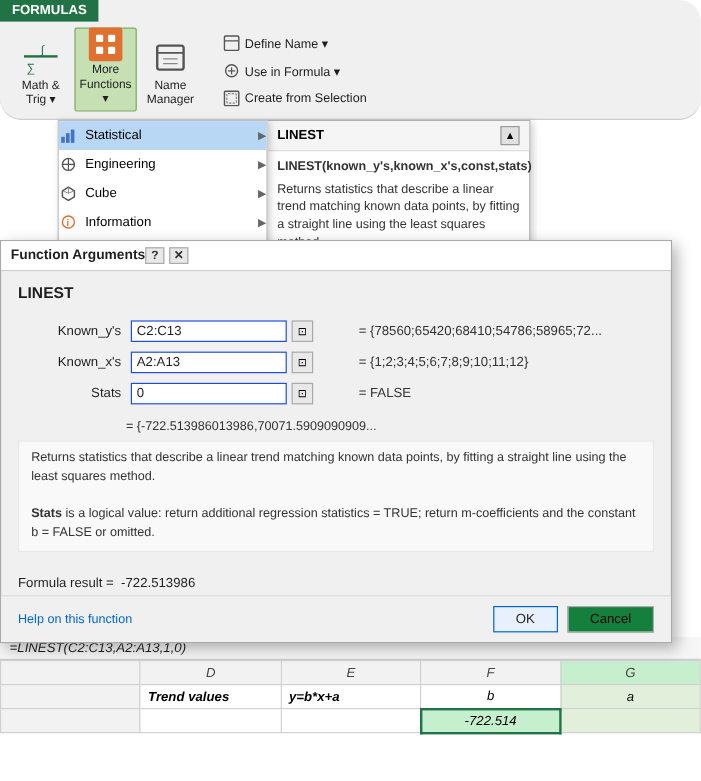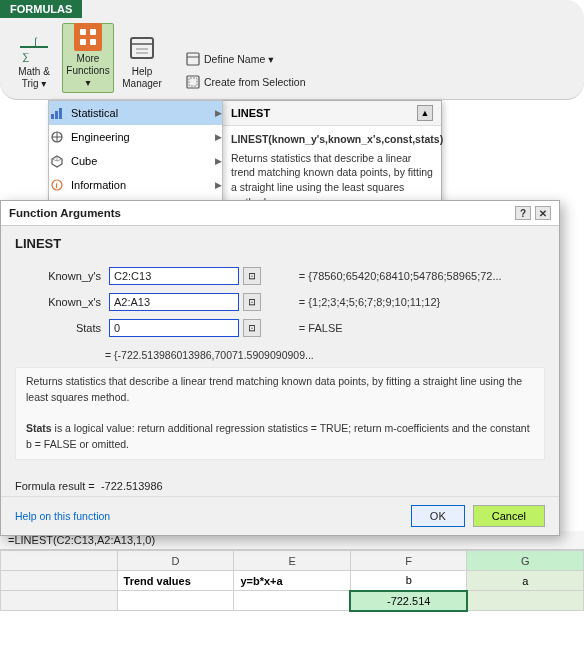--- a/index.html
+++ b/index.html
@@ -173,21 +173,21 @@
       background: #f0f0f0;
       border: 1px solid #aaa;
       box-shadow: 4px 4px 12px rgba(0,0,0,0.3);
       z-index: 200;
     }
     .dialog-titlebar {
       background: #fff;
       border-bottom: 1px solid #ccc;
       padding: 5px 8px;
       display: flex;
-      justify-content: space-between;
+      justify-content: flex-start;
       align-items: center;
       font-size: 11.5px;
       font-weight: 600;
       color: #1f1f1f;
     }
     .dialog-titlebar-btns {
       display: flex;
       gap: 4px;
     }
     .title-btn {
@@ -251,39 +251,40 @@
       border-top: 1px solid #ddd;
       background: #f0f0f0;
     }
     .help-link { color: #0066cc; text-decoration: none; font-size: 10.5px; cursor: pointer; }
     .formula-result-line { font-size: 11px; color: #1f1f1f; margin: 4px 14px; }
     .dialog-btns { display: flex; gap: 8px; }
     .dlg-btn {
       padding: 4px 18px;
       font-size: 11px;
       border: 1px solid #aaa;
-      background: #bef264;
+      background: #15803d;
       cursor: pointer;
       min-width: 50px;
       text-align: center;
     }
     .dlg-btn.primary {
       background: #e8f0fe;
       border: 1px solid #0066cc;
       color: #1f1f1f;
     }
 
     
     .spreadsheet {
       position: absolute;
       bottom: 0;
       left: 0;
       right: 0;
       height: 120px;
       background: #fff;
+      font-style: italic;
     }
     .formula-bar {
       background: #f5f5f5;
       border-bottom: 1px solid #ccc;
       padding: 3px 8px;
       font-size: 11px;
       color: #1f1f1f;
     }
     .sheet-grid {
       width: 100%;
@@ -359,33 +360,43 @@
 
       <div class="ribbon-btn">
         <div class="btn-icon">
           <svg width="32" height="32" viewBox="0 0 32 32">
             <rect x="5" y="6" width="22" height="20" rx="2" fill="none" stroke="#555" stroke-width="2"></rect>
             <line x1="5" y1="12" x2="27" y2="12" stroke="#555" stroke-width="1.5"></line>
             <line x1="10" y1="17" x2="22" y2="17" stroke="#888" stroke-width="1"></line>
             <line x1="10" y1="21" x2="22" y2="21" stroke="#888" stroke-width="1"></line>
           </svg>
         </div>
-        <div class="btn-label">Help
+        <div class="btn-label">Name
 Manager</div>
       </div>
     </div>
 
     <div class="ribbon-right-group">
       <div class="ribbon-btn-small">
         <span class="small-icon">
           <svg width="14" height="14" viewBox="0 0 14 14">
               <rect x="1" y="1" width="12" height="12" rx="1" fill="none" stroke="#555" stroke-width="1.2"></rect>
               <line x1="1" y1="5" x2="13" y2="5" stroke="#555" stroke-width="1"></line>
             </svg>
           <span>Define Name ▾</span>
+        </span>
+      </div>
+      <div class="ribbon-btn-small">
+        <span class="small-icon">
+          <svg width="14" height="14" viewBox="0 0 14 14">
+              <circle cx="7" cy="7" r="5" fill="none" stroke="#555" stroke-width="1.2"></circle>
+              <line x1="7" y1="4" x2="7" y2="10" stroke="#555" stroke-width="1"></line>
+              <line x1="4" y1="7" x2="10" y2="7" stroke="#555" stroke-width="1"></line>
+            </svg>
+          <span>Use in Formula ▾</span>
         </span>
       </div>
       <div class="ribbon-btn-small">
         <span class="small-icon">
           <svg width="14" height="14" viewBox="0 0 14 14">
               <rect x="1" y="1" width="12" height="12" rx="1" fill="none" stroke="#555" stroke-width="1.2"></rect>
               <rect x="3" y="3" width="8" height="8" rx="1" fill="none" stroke="#888" stroke-width="1" stroke-dasharray="2,1"></rect>
             </svg>
           <span>Create from Selection</span>
         </span>

